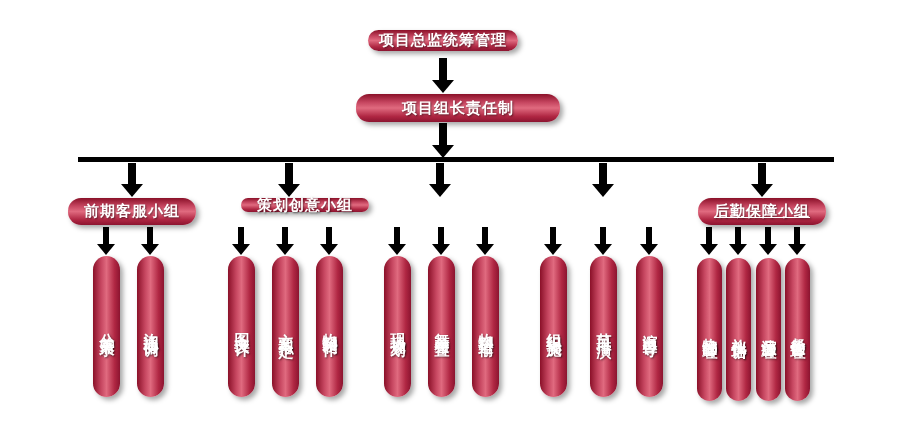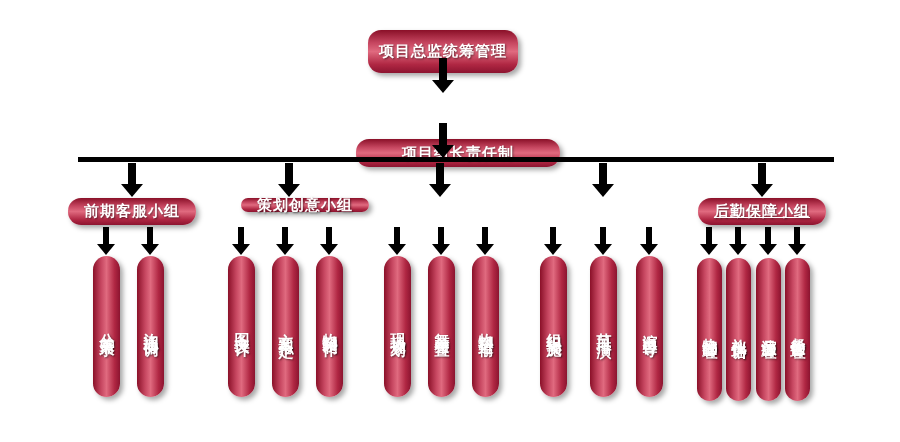--- a/index.html
+++ b/index.html
@@ -60,28 +60,28 @@
   .hline {
     position:absolute;
     background:#000;
   }
 </style>
 </head>
 <body>
 
 <div class="canvas">
 
-  <div class="node h" style="left:368px; top:30px; width:150px; height:43px;">项目总监统筹管理</div>
+  <div class="node h" style="left:368px; top:30px; width:150px; height:21px;">项目总监统筹管理</div>
 
   <div class="arrow" style="left:432px; top:58px; height:35px;">
       <div class="shaft"></div>
       <div class="head"></div>
     </div>
 
-  <div class="node h" style="left:356px; top:94px; width:204px; height:28px;margin-top:45px;">项目组长责任制</div>
+  <div class="node h" style="left:356px; top:94px; width:204px; height:28px;">项目组长责任制</div>
 
   <div class="arrow" style="left:432px; top:123px; height:35px;">
       <div class="shaft"></div>
       <div class="head"></div>
     </div>
 
   <div class="hline" style="left:78px; top:157px; width:756px; height:5px;"></div>
 
   <div class="arrow" style="left:121px; top:163px; height:34px;">
       <div class="shaft"></div>

